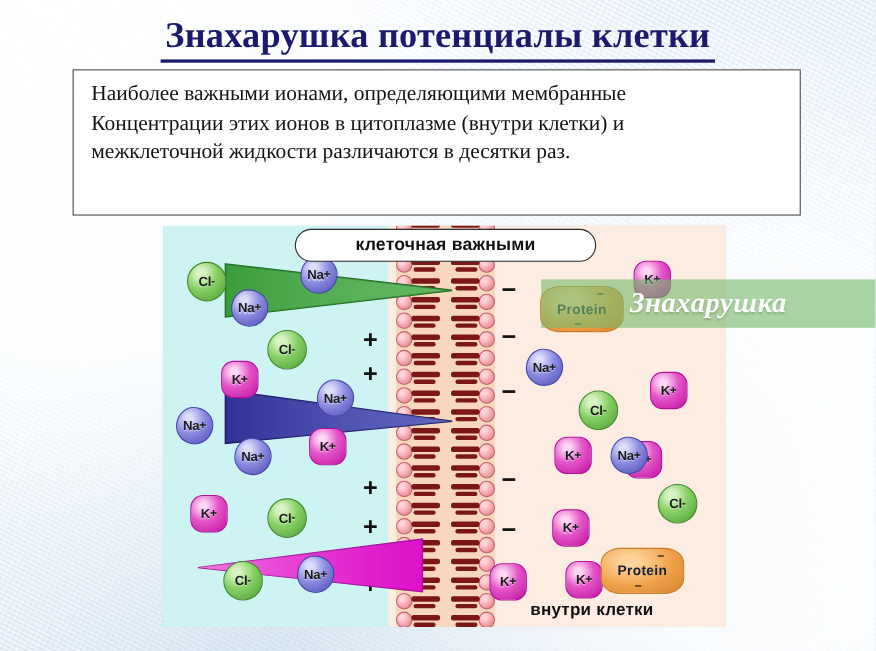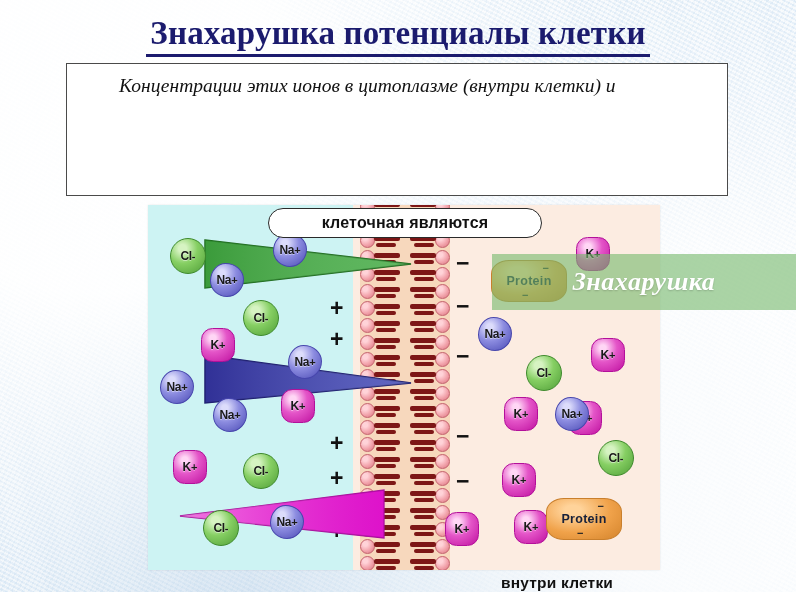--- a/index.html
+++ b/index.html
@@ -41,21 +41,21 @@
   #textbox{
     position:absolute;left:66px;top:63px;width:662px;height:133px;
     background:#ffffff;border:1px solid #4a4a4a;
     box-sizing:border-box;
     padding:9px 14px 0 16px;
     z-index:5;
   }
   #textbox p{margin:0;color:#111;font-size:19.5px;line-height:26.5px;
     font-family:"Liberation Serif",serif;}
   #textbox p.up{font-style:normal;}
-  #textbox p.it{font-style:italic;margin-left:36px;}
+  #textbox p.it{}
   .ion-b{font-weight:bold;}
   .sup{font-size:13px;vertical-align:super;line-height:0;}
 
   
   #panel{
     position:absolute;left:148px;top:205px;width:512px;height:365px;
     z-index:4;overflow:hidden;
     box-shadow:0 0 2px rgba(0,0,0,.10);
   }
   #outside{position:absolute;left:0;top:0;width:212px;height:100%;background:#cdf3f3;}
@@ -152,25 +152,25 @@
     font-size:16px;color:#111;letter-spacing:.2px;
   }
 
   
   .sidelabel{
     position:absolute;z-index:11;
     font-family:"Liberation Sans",sans-serif;font-weight:bold;
     font-size:15.5px;color:#111;letter-spacing:.2px;
   }
   #lbl-out{left:170px;top:546px;}
-  #lbl-in{left:482px;top:574px;margin-left:19px;}
+  #lbl-in{left:482px;top:546px;}
 
   
   #wm{
-    position:absolute;left:492px;top:254px;width:304px;height:56px;
+    position:absolute;left:492px;top:254px;width:304px;height:44px;
     background:rgba(120,185,110,.62);
     z-index:14;
     display:flex;flex-direction:column;align-items:center;justify-content:center;
     pointer-events:none;
   }
   #wm .w1{
     font-family:"Liberation Serif",serif;font-style:italic;font-weight:bold;
     font-size:26px;color:#ffffff;line-height:24px;letter-spacing:.5px;
     text-shadow:0 1px 2px rgba(0,0,0,.18);
   }
@@ -182,21 +182,23 @@
 </head>
 <body>
 
 <div id="slide">
 
   <div id="title">
     <span class="t">Знахарушка потенциалы клетки</span>
   </div>
 
   <div id="textbox">
+    <p class="up">Наиболее важными ионами, определяющими мембранные</p>
     <p class="it">Концентрации этих ионов в цитоплазме (внутри клетки) и</p>
+    <p class="it">межклеточной жидкости различаются в десятки раз.</p>
   </div>
 
   <div id="panel">
     <div id="outside"></div>
     <div id="midfill"></div>
     <div id="inside"></div>
 
     <div id="membrane">
       <div class="leaf l" id="leaf-left">
           <div class="head" style="top: -6px;"></div>
@@ -496,21 +498,21 @@
         </div>
         <div class="protein" style="left: 398px; top: 293px;">
           <span class="ptxt">Protein</span>
           <span class="pm top">−</span>
           <span class="pm bot">−</span>
         </div>
       </div>
   </div>
 
   <div id="pill">
-    <span>клеточная являются</span>
+    <span>клеточная важными</span>
   </div>
 
   <div class="sidelabel" id="lbl-in">внутри клетки</div>
 
   <div id="wm">
     <div class="w1">Знахарушка</div>
   </div>
 
 </div>
 

